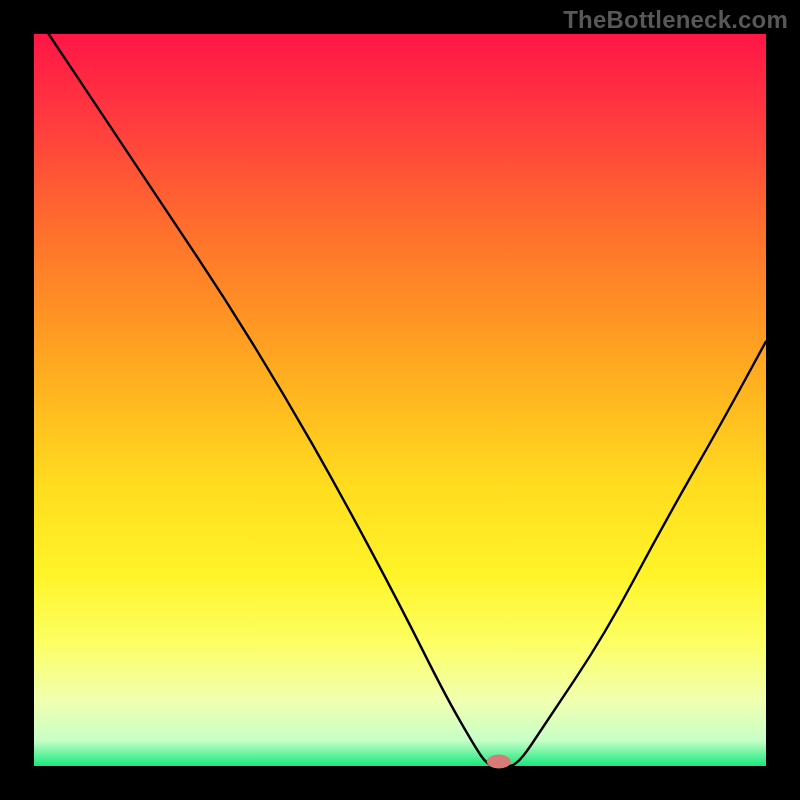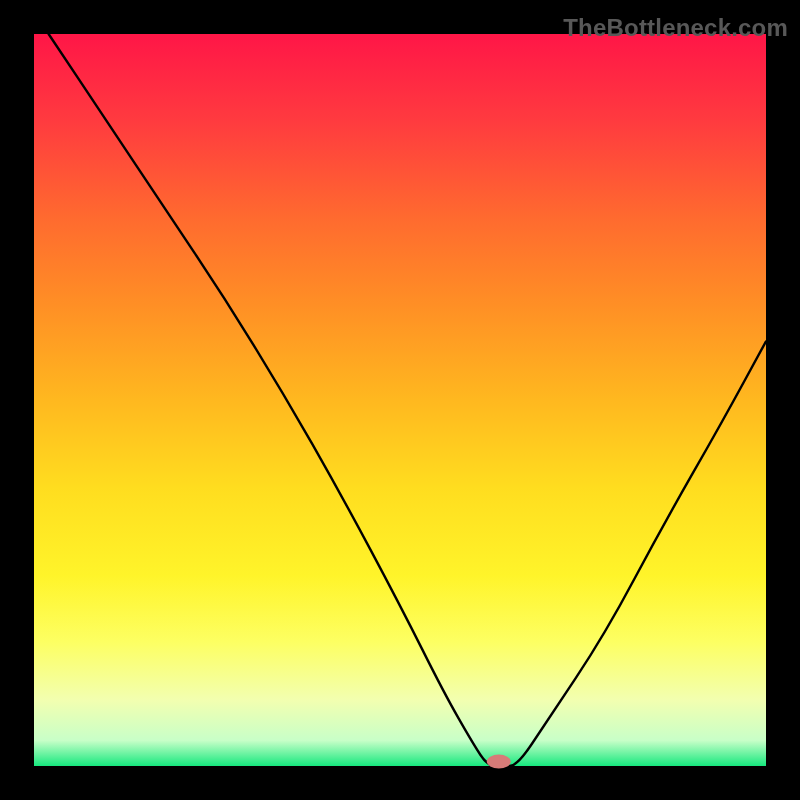--- a/index.html
+++ b/index.html
@@ -13,21 +13,21 @@
   .chart-container {
     position: relative;
     width: 800px;
     height: 800px;
   }
   svg {
     display: block;
   }
   .watermark {
     position: absolute;
-    top: 14px;
+    top: 6px;
     right: 12px;
     font-family: Arial, Helvetica, sans-serif;
     font-size: 24px;
     font-weight: 600;
     color: #585858;
     letter-spacing: 0.2px;
   }
 </style>
 </head>
 <body>

